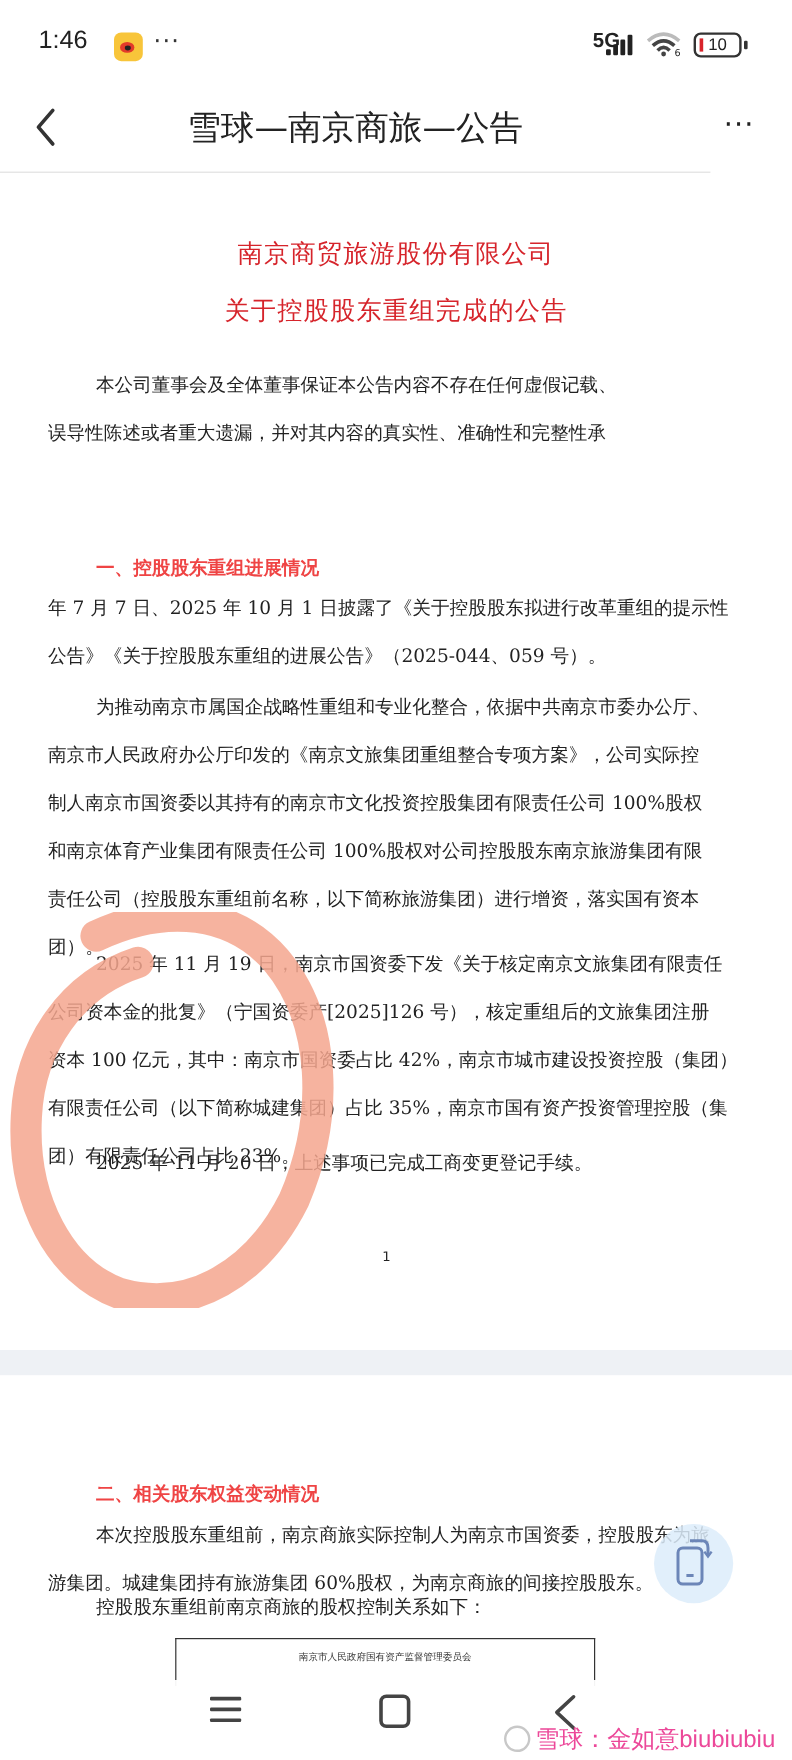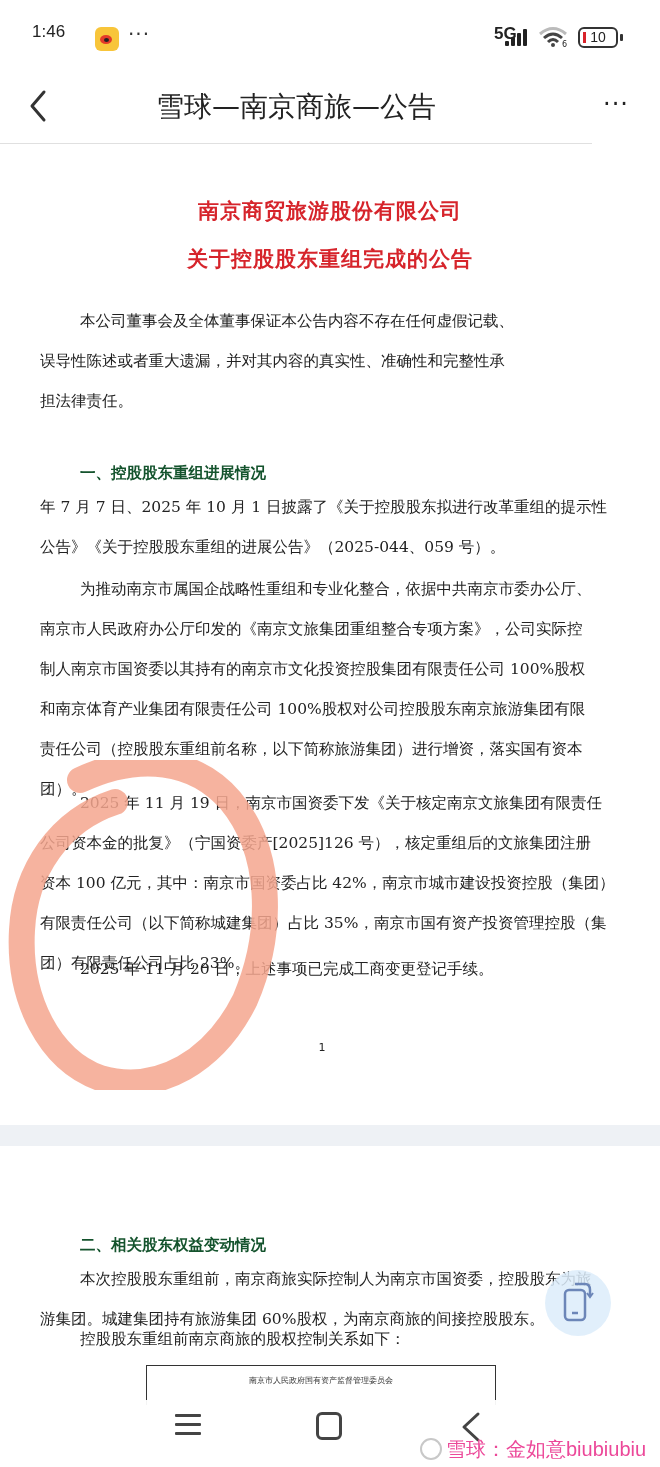--- a/index.html
+++ b/index.html
@@ -1,46 +1,46 @@
 <!DOCTYPE html>
 <html><head>
 <meta charset="utf-8">
 <style>
   * { box-sizing: border-box; margin: 0; padding: 0; }
   html, body { width: 660px; height: 1467px; overflow: hidden; background: #ffffff; }
   body { position: relative; font-family: "DejaVu Sans", "Liberation Sans", sans-serif; color: #1a1a1a; }
 
   
   .status-bar { position: absolute; left: 0; top: 0; width: 660px; height: 72px; }
-  .status-time { position: absolute; left: 32px; top: 22px; font-size: 17px; font-family: "Liberation Sans", sans-serif; color: #222; }
+  .status-time { position: absolute; left: 32px; top: 22px; font-size: 21px; font-family: "Liberation Sans", sans-serif; color: #222; }
   .weibo-icon { position: absolute; left: 95px; top: 27px; width: 24px; height: 24px; border-radius: 6px; background: #f8c53a; }
   .weibo-icon::before { content: ""; position: absolute; left: 5px; top: 8px; width: 12px; height: 9px; border-radius: 50%; background: #e33a2a; }
   .weibo-icon::after { content: ""; position: absolute; left: 9px; top: 11px; width: 5px; height: 4px; border-radius: 50%; background: #222; }
   .status-more { position: absolute; left: 128px; top: 22px; font-size: 20px; color: #333; letter-spacing: 1px; }
   .sig-5g { position: absolute; left: 494px; top: 24px; font-size: 17px; font-weight: bold; color: #222; font-family: "Liberation Sans", sans-serif; }
   .sig-bars { position: absolute; left: 505px; top: 28px; width: 26px; height: 18px; }
   .sig-bars span { position: absolute; bottom: 0; width: 4px; background: #222; border-radius: 1px; }
   .wifi-icon { position: absolute; left: 538px; top: 26px; width: 30px; height: 22px; }
   .battery { position: absolute; left: 578px; top: 27px; width: 40px; height: 21px; border: 2px solid #333; border-radius: 6px; font-size: 14px; line-height: 17px; text-align: center; font-family: "Liberation Sans", sans-serif; color: #222; }
   .battery::before { content: ""; position: absolute; left: 3px; top: 3px; width: 3px; height: 11px; background: #d8232a; }
   .battery-nub { position: absolute; left: 620px; top: 34px; width: 3px; height: 7px; background: #333; border-radius: 1px; }
 
   
   .nav-header { position: absolute; left: 0; top: 72px; width: 592px; height: 72px; border-bottom: 1px solid #e0e0e0; }
   .back-button { position: absolute; left: 20px; top: 14px; width: 36px; height: 40px; cursor: pointer; }
   .nav-title { position: absolute; left: 0; right: 0; top: 16px; text-align: center; font-size: 28px; color: #222; }
   .more-button { position: absolute; left: 596px; top: 18px; width: 40px; height: 30px; font-size: 24px; color: #222; text-align: center; letter-spacing: 1px; cursor: pointer; }
 
   
   .doc { position: absolute; left: 0; top: 145px; width: 660px; }
-  .doc-title { position: absolute; left: 0; width: 660px; text-align: center; color: #d6242b; font-weight: bold; font-size: 21px; letter-spacing: 1px; }
+  .doc-title { position: absolute; left: 0; width: 660px; text-align: center; color: #d6242b; font-weight: normal; font-size: 21px; letter-spacing: 1px; }
   .para { position: absolute; left: 40px; width: 570px; font-family: "DejaVu Serif", "Liberation Serif", serif; font-size: 15.5px; color: #222; line-height: 40px; }
   .para-line { display: block; white-space: nowrap; }
   .indent { padding-left: 40px; }
-  .section-heading { position: absolute; left: 80px; font-weight: bold; font-size: 15.5px; color: #14532d; font-family: "DejaVu Sans", sans-serif; }
+  .section-heading { position: absolute; left: 80px; font-weight: bold; font-size: 15.5px; color: #ef4444; font-family: "DejaVu Sans", sans-serif; }
   .page-number { position: absolute; left: 0; width: 644px; text-align: center; font-size: 11px; color: #222; }
 
   .page-gap { position: absolute; left: 0; top: 1125px; width: 660px; height: 21px; background: #eef1f5; }
 
   .diagram-box { position: absolute; left: 146px; top: 1365px; width: 350px; height: 40px; border: 1.5px solid #333; border-bottom: none; }
   .diagram-box-label { position: absolute; top: 9px; left: 0; width: 100%; text-align: center; font-size: 8px; color: #333; }
 
   
   .annotation-circle { position: absolute; left: 0; top: 760px; width: 320px; height: 330px; pointer-events: none; }
 
@@ -89,21 +89,20 @@
   <div class="more-button">···</div>
 </div>
 
 <div class="doc">
   <div class="doc-title" style="top:52px">南京商贸旅游股份有限公司</div>
   <div class="doc-title" style="top:100px">关于控股股东重组完成的公告</div>
 
   <div class="para" style="top:156px">
     <span class="para-line indent">本公司董事会及全体董事保证本公告内容不存在任何虚假记载、</span>
     <span class="para-line">误导性陈述或者重大遗漏，并对其内容的真实性、准确性和完整性承</span>
-    <span class="para-line">担法律责任。</span>
   </div>
 
   <div class="section-heading" style="top:318px">一、控股股东重组进展情况</div>
 
   <div class="para" style="top:342px">
     <span class="para-line">年 7 月 7 日、2025 年 10 月 1 日披露了《关于控股股东拟进行改革重组的提示性</span>
     <span class="para-line">公告》《关于控股股东重组的进展公告》（2025-044、059 号）。</span>
   </div>
 
   <div class="para" style="top:424px">

